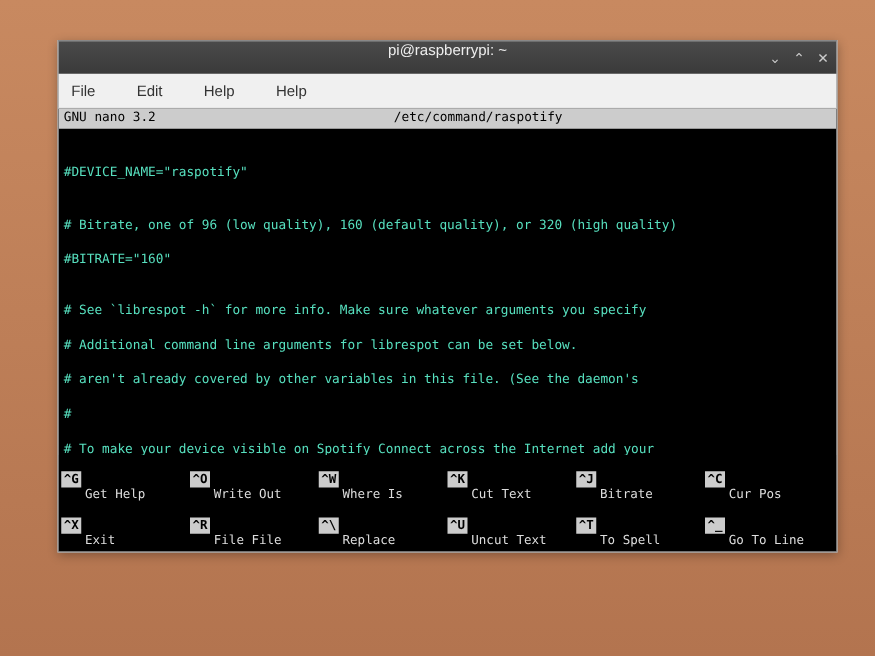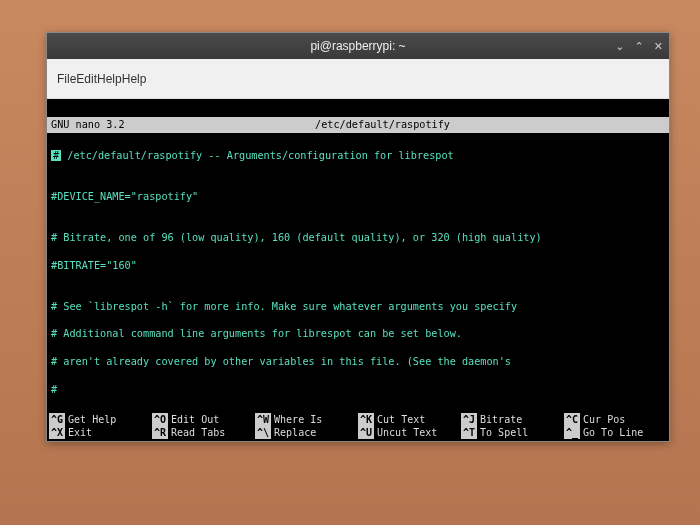--- a/index.html
+++ b/index.html
@@ -18,38 +18,38 @@
     border: 1px solid #888;
     box-shadow: 0 2px 8px rgba(0,0,0,0.3);
     display: flex;
     flex-direction: column;
   }
   .titlebar {
     height: 26px;
     background: linear-gradient(#4a4a4a, #3a3a3a);
     color: #eee;
     display: flex;
-    align-items: center;
+    align-items: flex-start;
     justify-content: center;
     font-size: 12px;
     position: relative;
   }
   .titlebar .controls {
     position: absolute; right: 6px; top: 0;
     height: 100%; display: flex; align-items: center; gap: 10px;
     color: #ccc; font-size: 11px;
   }
   .titlebar .controls span { cursor: pointer; }
   .menubar {
-    height: 40px;
+    height: 28px;
     background: #f0f0f0;
     display: flex;
     align-items: center;
     padding: 0 10px;
-    gap: 0;
+    gap: 33px;
     font-size: 12px;
     color: #333;
     border-bottom: 1px solid #ddd;
   }
   .menubar span { cursor: pointer; }
   .terminal {
     flex: 1;
     background: #000;
     color: #5ce0c0;
     font-family: "DejaVu Sans Mono", Consolas, monospace;
@@ -57,21 +57,20 @@
     line-height: 1.35;
     padding: 0;
     overflow: hidden;
     position: relative;
   }
   .nano-header-row {
     background:#ccc;
     color:#000;
     display:flex;
     padding:1px 4px;
-    margin-top:18px;
   }
   .nano-header-row .spacer { flex:1; }
   .file-content {
     padding: 2px 4px 0 4px;
     white-space: pre;
     color: #57e0bf;
   }
   .file-content .hl {
     background: #57e0bf;
     color: #000;
@@ -93,21 +92,21 @@
     align-items: center;
     gap: 3px;
     white-space: nowrap;
   }
   .shortcut .key {
     background: #ccc;
     color: #000;
     padding: 0 2px;
     font-weight: bold;
   }
-  .shortcut .label { color: #ddd; }
+  .shortcut .label { color: #ddd; margin-top: 24px; }
 </style>
 </head>
 <body>
 
 <div class="window">
 
   <div class="titlebar">
     <span>pi@raspberrypi: ~</span>
     <div class="controls">
       <span>⌄</span>
@@ -121,27 +120,26 @@
     <span>Edit</span>
     <span>Help</span>
     <span>Help</span>
   </div>
 
   <div class="terminal">
 
     <div class="nano-header-row">
       <span>GNU nano 3.2</span>
       <span class="spacer"></span>
-      <span>/etc/default/raspotify</span>
+      <span>/etc/command/raspotify</span>
       <span class="spacer"></span>
       <span>&nbsp;&nbsp;&nbsp;&nbsp;</span>
     </div>
 
     <div class="file-content">
-<div><span class="hl">#</span><span> /etc/default/raspotify -- Arguments/configuration for librespot</span></div>
 <div></div>
 <div>#DEVICE_NAME="raspotify"</div>
 <div></div>
 <div># Bitrate, one of 96 (low quality), 160 (default quality), or 320 (high quality)</div>
 <div>#BITRATE="160"</div>
 <div></div>
 <div># See `librespot -h` for more info. Make sure whatever arguments you specify</div>
 <div># Additional command line arguments for librespot can be set below.</div>
 <div># aren't already covered by other variables in this file. (See the daemon's</div>
 <div>#</div>
@@ -154,21 +152,21 @@
 
     </div>
 
     <div class="shortcut-bar">
       <div class="shortcut">
           <span class="key">^G</span>
           <span class="label">Get Help</span>
         </div>
       <div class="shortcut">
           <span class="key">^O</span>
-          <span class="label">Edit Out</span>
+          <span class="label">Write Out</span>
         </div>
       <div class="shortcut">
           <span class="key">^W</span>
           <span class="label">Where Is</span>
         </div>
       <div class="shortcut">
           <span class="key">^K</span>
           <span class="label">Cut Text</span>
         </div>
       <div class="shortcut">
@@ -178,21 +176,21 @@
       <div class="shortcut">
           <span class="key">^C</span>
           <span class="label">Cur Pos</span>
         </div>
       <div class="shortcut">
           <span class="key">^X</span>
           <span class="label">Exit</span>
         </div>
       <div class="shortcut">
           <span class="key">^R</span>
-          <span class="label">Read Tabs</span>
+          <span class="label">File File</span>
         </div>
       <div class="shortcut">
           <span class="key">^\</span>
           <span class="label">Replace</span>
         </div>
       <div class="shortcut">
           <span class="key">^U</span>
           <span class="label">Uncut Text</span>
         </div>
       <div class="shortcut">

